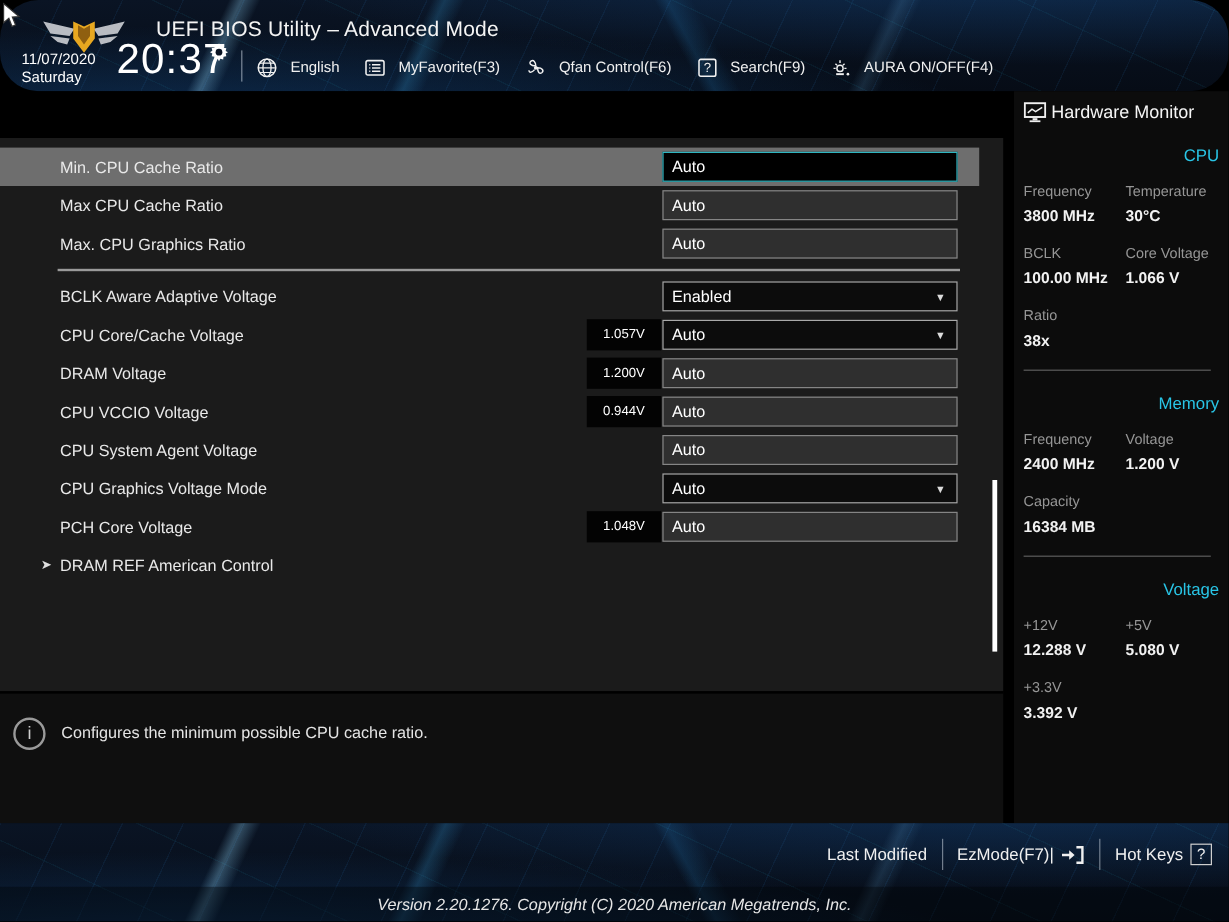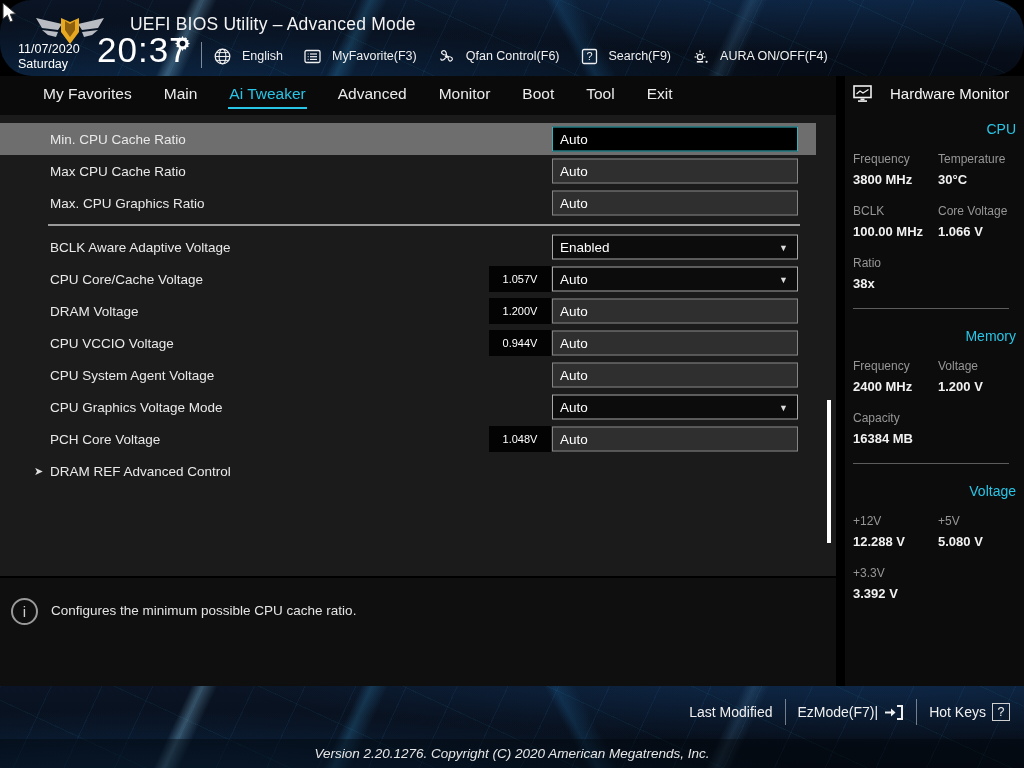--- a/index.html
+++ b/index.html
@@ -71,21 +71,21 @@
     position:absolute; left:0; top:576px; width:836px; height:110px; background:#0f0f0f;
     border-top:2px solid #000; display:flex; align-items:flex-start; padding:20px 0 0 11px;
   }
   .info-icon {
     width:27px; height:27px; border-radius:50%; border:2px solid #9a9a9a; color:#cfcfcf;
     display:flex; align-items:center; justify-content:center; font-size:15px; flex:none;
   }
   .info-text { padding:5px 0 0 13px; font-size:13.5px; color:#e4e4e4; }
   
   .hwmon { position:absolute; left:845px; top:76px; width:179px; height:610px; background:#0c0c0c; padding:9px 8px 0 8px; }
-  .hw-title { display:flex; align-items:center; gap:18px; font-size:15px; color:#f5f5f5; }
+  .hw-title { display:flex; align-items:center; gap:4px; font-size:15px; color:#f5f5f5; }
   .hw-title svg { width:19px; height:17px; }
   .hw-section-title { margin:19px 0 15px; font-size:14px; color:var(--accent-cyan);text-align:right; }
   .hw-grid { display:grid; grid-template-columns:85px 1fr; margin-bottom:17px; }
   .hw-label { font-size:12px; color:#969696; margin-bottom:6px; }
   .hw-value { font-size:13px; font-weight:bold; color:#f2f2f2; }
   .hw-sep { width:156px; height:1px; background:#5c5c5c; margin:6px 0 6px 0; }
   
   .footer { position:absolute; left:0; top:686px; width:1024px; height:82px; }
   .footer-actions {
     position:absolute; right:14px; top:0; height:52px;
@@ -191,30 +191,20 @@
               <line x1="11.8" y1="5.2" x2="10.5" y2="6.4" stroke="#f0f0f0" stroke-width="1.2"></line>
               <rect x="4.8" y="13" width="6.4" height="1.6" fill="#f0f0f0"></rect>
               <circle cx="14.6" cy="13.8" r="1.1" fill="#f0f0f0"></circle>
             </svg>
           </span>
           <span class="tool-label">AURA ON/OFF(F4)</span>
         </div>
       </div>
   </header>
 
-  <nav class="tabs" id="tabs">
-      <div class="tab">My Favorites</div>
-      <div class="tab">Main</div>
-      <div class="tab active">Ai Tweaker</div>
-      <div class="tab">Advanced</div>
-      <div class="tab">Monitor</div>
-      <div class="tab">Boot</div>
-      <div class="tab">Tool</div>
-      <div class="tab">Exit</div>
-    </nav>
 
   <main class="list">
     <div id="rows">
         <div class="row selected">
           <span class="row-label">Min. CPU Cache Ratio</span>
           <div class="field input sel">
             <span class="field-value">Auto</span>
           </div>
         </div>
         <div class="row">
@@ -276,21 +266,21 @@
         </div>
         <div class="row">
           <span class="row-label">PCH Core Voltage</span>
           <span class="chip">1.048V</span>
           <div class="field input">
             <span class="field-value">Auto</span>
           </div>
         </div>
         <div class="row">
           <span class="submenu-arrow">➤</span>
-          <span class="row-label">DRAM REF Advanced Control</span>
+          <span class="row-label">DRAM REF American Control</span>
         </div>
       </div>
     <div class="scrollthumb"></div>
   </main>
 
   <section class="infobar">
     <span class="info-icon">i</span>
     <span class="info-text">Configures the minimum possible CPU cache ratio.</span>
   </section>
 

